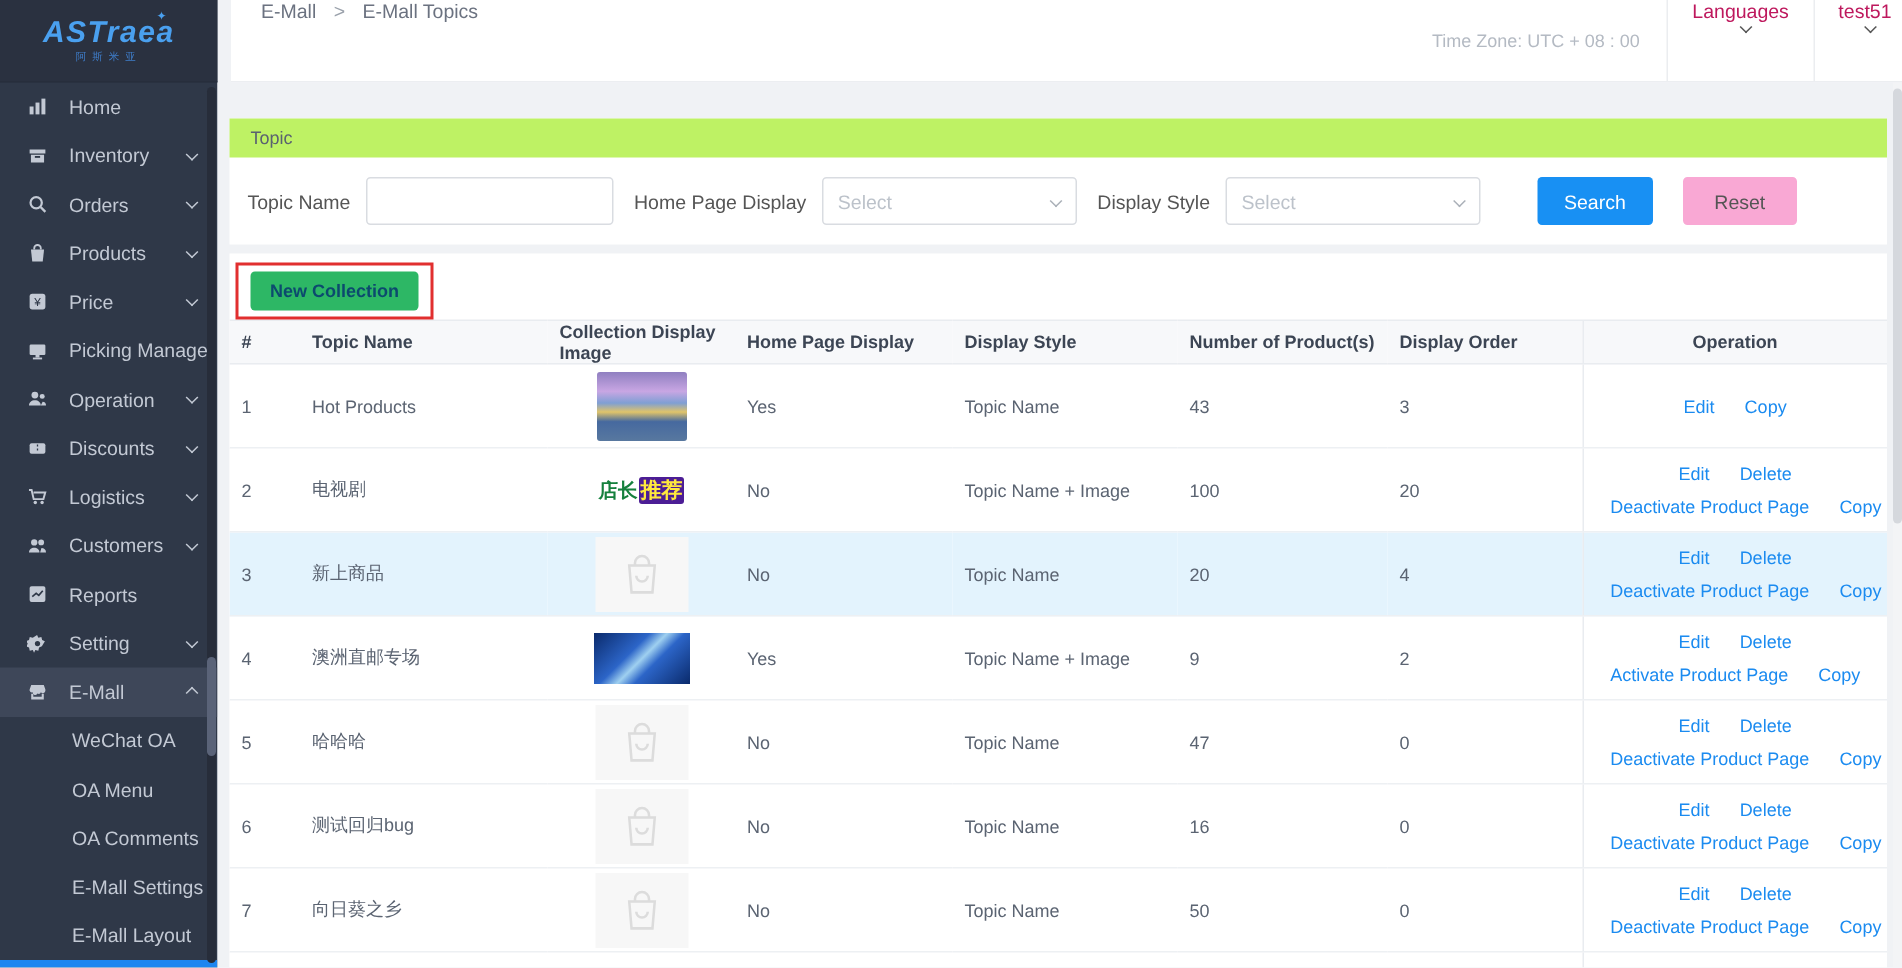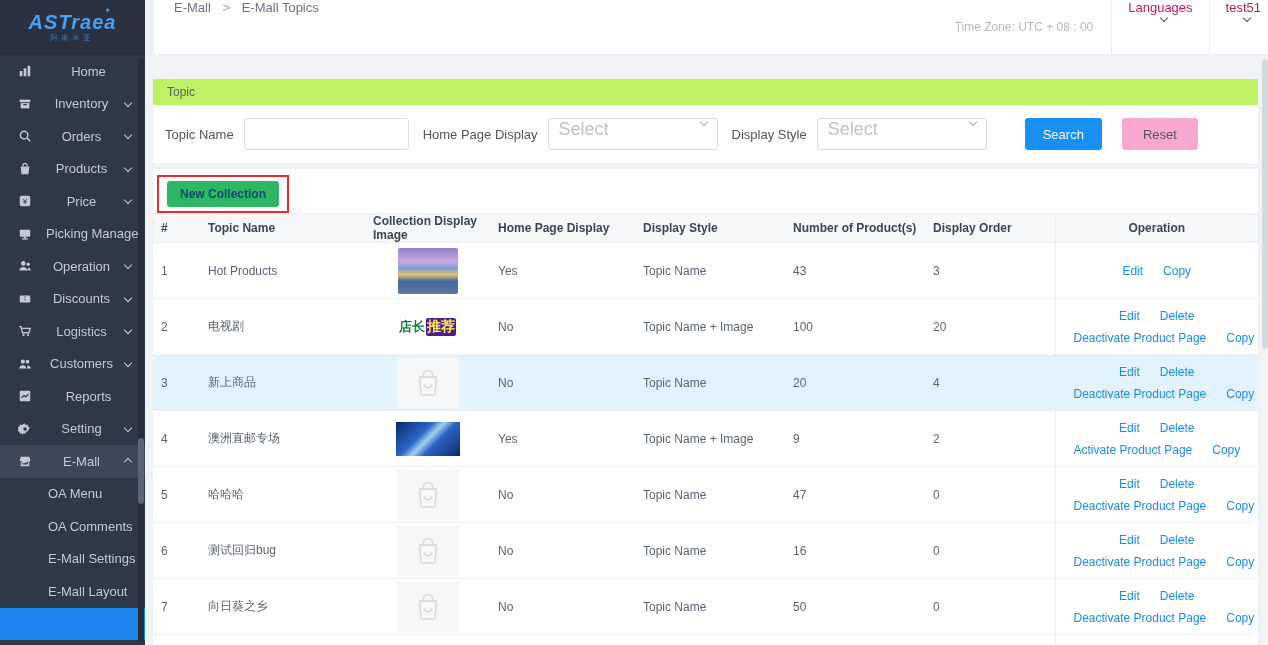--- a/index.html
+++ b/index.html
@@ -9,21 +9,21 @@
   
   .sidebar{position:absolute;left:0;top:0;width:145px;height:645px;background:#2f3848;color:#c3c9d4;overflow:hidden;}
   .logo{height:55px;display:flex;flex-direction:column;align-items:center;justify-content:center;background:#2a3140;border-bottom:1px solid #272e3c;position:relative;}
   .logo-title{font-style:italic;font-weight:bold;font-size:20px;color:#4aa0ef;letter-spacing:1px;line-height:20px;}
   .logo-star{position:absolute;top:6px;right:34px;color:#4aa0ef;font-size:8px;}
   .logo-sub{font-size:7px;color:#3f7dc9;letter-spacing:4px;margin-top:1px;}
   .sb-item{height:32.5px;display:flex;align-items:center;padding:0 14px 0 17px;font-size:13px;cursor:pointer;position:relative;}
   .sb-item.active{background:#3e4759;}
   .sb-icon{width:16px;height:16px;display:inline-flex;align-items:center;justify-content:center;color:#c3c9d4;flex:none;}
   .sb-icon svg{width:14px;height:14px;}
-  .sb-label{margin-left:13px;flex:1;white-space:nowrap;text-align:center;}
+  .sb-label{margin-left:13px;flex:1;white-space:nowrap;}
   .sb-sub{height:32.5px;display:flex;align-items:center;padding-left:48px;font-size:13px;cursor:pointer;}
   .sb-sub.active{background:#1d86f0;color:#fff;}
   .chev{display:inline-block;width:6px;height:6px;border-right:1.5px solid currentColor;border-bottom:1.5px solid currentColor;transform:rotate(45deg);margin-left:8px;margin-bottom:2px;}
   .chev.up{transform:rotate(-135deg);margin-bottom:-2px;}
   .sb-scroll{position:absolute;right:1px;top:58px;width:6px;height:584px;background:#272d3a;border-radius:3px;}
   .sb-thumb{position:absolute;top:380px;width:6px;height:66px;background:#5a6378;border-radius:3px;}
 
   
   .topbar{position:absolute;left:154px;top:0;width:1123px;height:55px;background:#fff;border-bottom:1px solid #eceef1;display:flex;}
   .breadcrumb{font-size:13px;color:#6b7280;padding-left:20px;flex:1;}
@@ -34,21 +34,21 @@
   .dd{display:flex;align-items:center;font-size:13px;color:#be185d;padding:0 16px;height:100%;cursor:pointer;flex-direction:column;}
   .dd .chev{border-color:#555;}
 
   
   .content{position:absolute;left:145px;top:55px;width:1123px;height:590px;background:#f0f2f5;padding:8px 10px 0 8px;overflow:hidden;}
   .card{background:#fff;}
   .panel-head{height:26px;background:#bef264;font-size:12px;color:#5a6270;display:flex;align-items:center;padding:0 14px;margin-top:16px;}
   .filters{height:58px;display:flex;align-items:center;padding:0 10px;font-size:13px;color:#555;white-space:nowrap;}
   .filters label{margin-left:2px;}
   .f-input{width:165px;height:32px;border:1px solid #d9dce1;border-radius:3px;margin-left:10px;margin-right:12px;padding:0 8px;font-size:13px;color:#333;outline:none;}
-  .select{width:170px;height:32px;border:1px solid #d9dce1;border-radius:3px;display:flex;justify-content:space-between;padding:0 10px;color:#bcc2ca;margin-left:10px;margin-right:12px;cursor:pointer;font-size:18px;}
+  .select{width:170px;height:32px;border:1px solid #d9dce1;border-radius:3px;display:flex;align-items:center;justify-content:space-between;padding:0 10px;color:#bcc2ca;margin-left:10px;margin-right:12px;cursor:pointer;font-size:13px;}
   .select .chev{border-color:#aab0b8;margin-bottom:0;}
   .btn{height:32px;padding:0 18px;border-radius:3px;font-size:13px;border:none;cursor:pointer;}
   .btn.primary{background:#1890f3;color:#fff;margin-left:26px;}
   .btn.ghost{background:#f9a8d4;border:3px solid #f9a8d4;color:#555;margin-left:20px;}
 
   .table-card{margin-top:6px;height:486px;overflow:hidden;}
   .nc-wrap{display:inline-block;border:2px solid #e12f2f;padding:4px 8px;margin:6px 0 0 4px;}
   .btn.green{background:#2db765;color:#0c4a6e;height:26px;padding:0 13px;font-weight:bold;font-size:12px;}
 
   table{width:100%;border-collapse:collapse;font-size:12px;color:#5b6472;table-layout:fixed;}
@@ -212,20 +212,23 @@
         </div>
         <div class="sb-item active">
           <span class="sb-icon">
             <svg viewBox="0 0 16 16" fill="currentColor">
               <path d="M2 6.5L3.2 3h9.6L14 6.5v1a1.9 1.9 0 01-3.4 1A1.9 1.9 0 018 9.6 1.9 1.9 0 014.4 8.5 1.9 1.9 0 012 7.5z"></path>
               <path d="M3.2 9.8V14h9.6V9.8h-1.6V12H4.8V9.8z"></path>
             </svg>
           </span>
           <span class="sb-label">E-Mall</span>
           <i class="chev up"></i>
+        </div>
+        <div class="sb-sub">
+          <span>WeChat OA</span>
         </div>
         <div class="sb-sub">
           <span>OA Menu</span>
         </div>
         <div class="sb-sub">
           <span>OA Comments</span>
         </div>
         <div class="sb-sub">
           <span>E-Mall Settings</span>
         </div>

